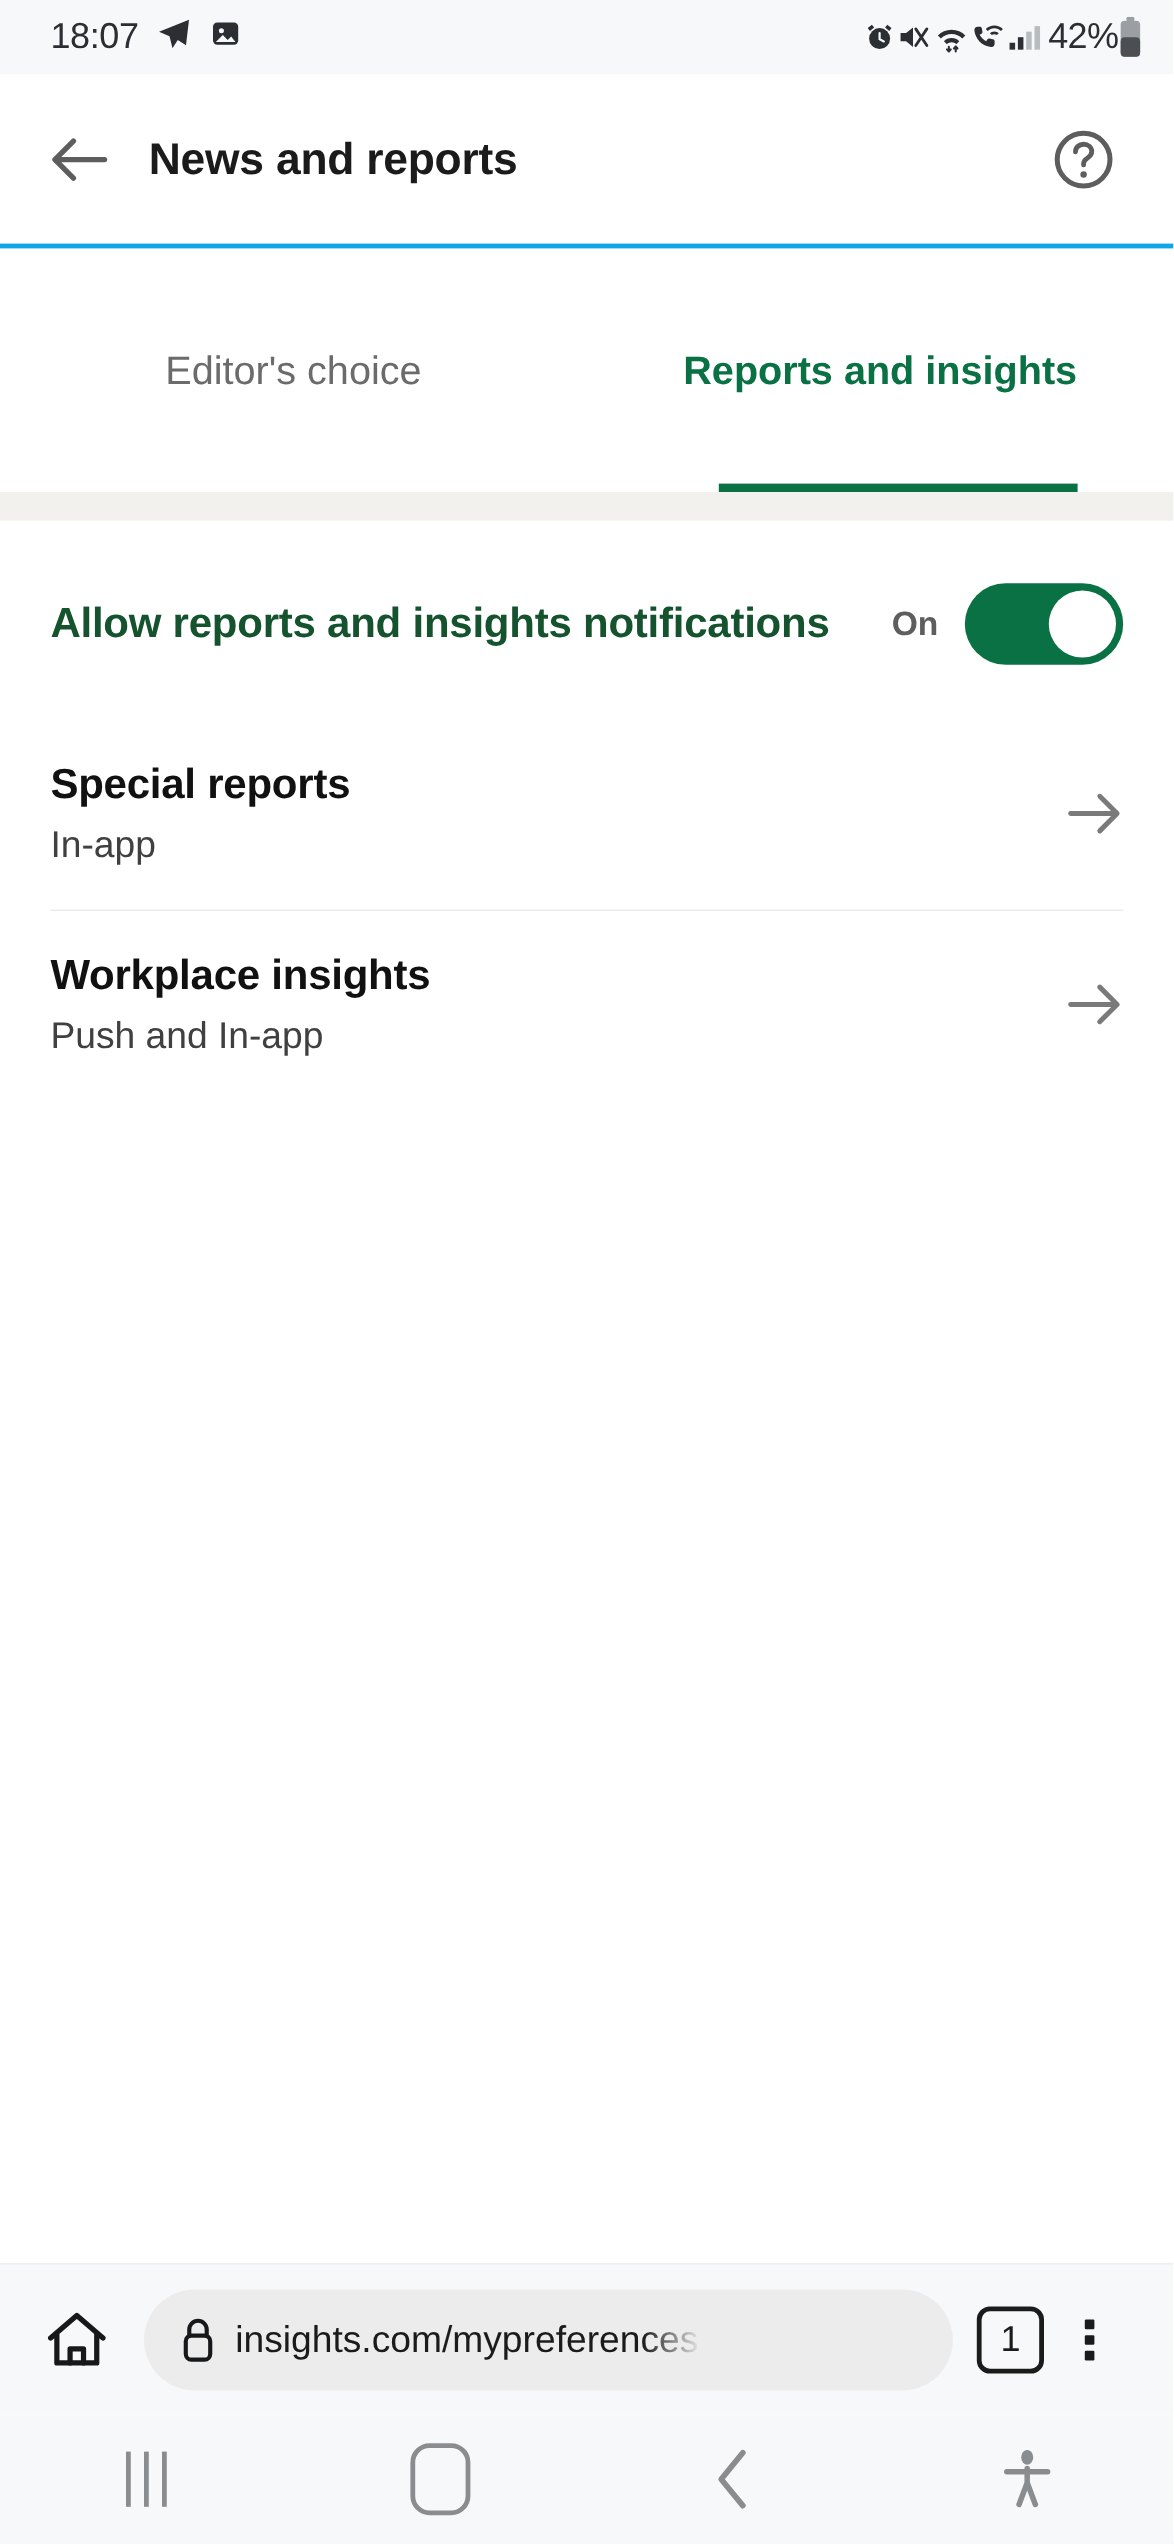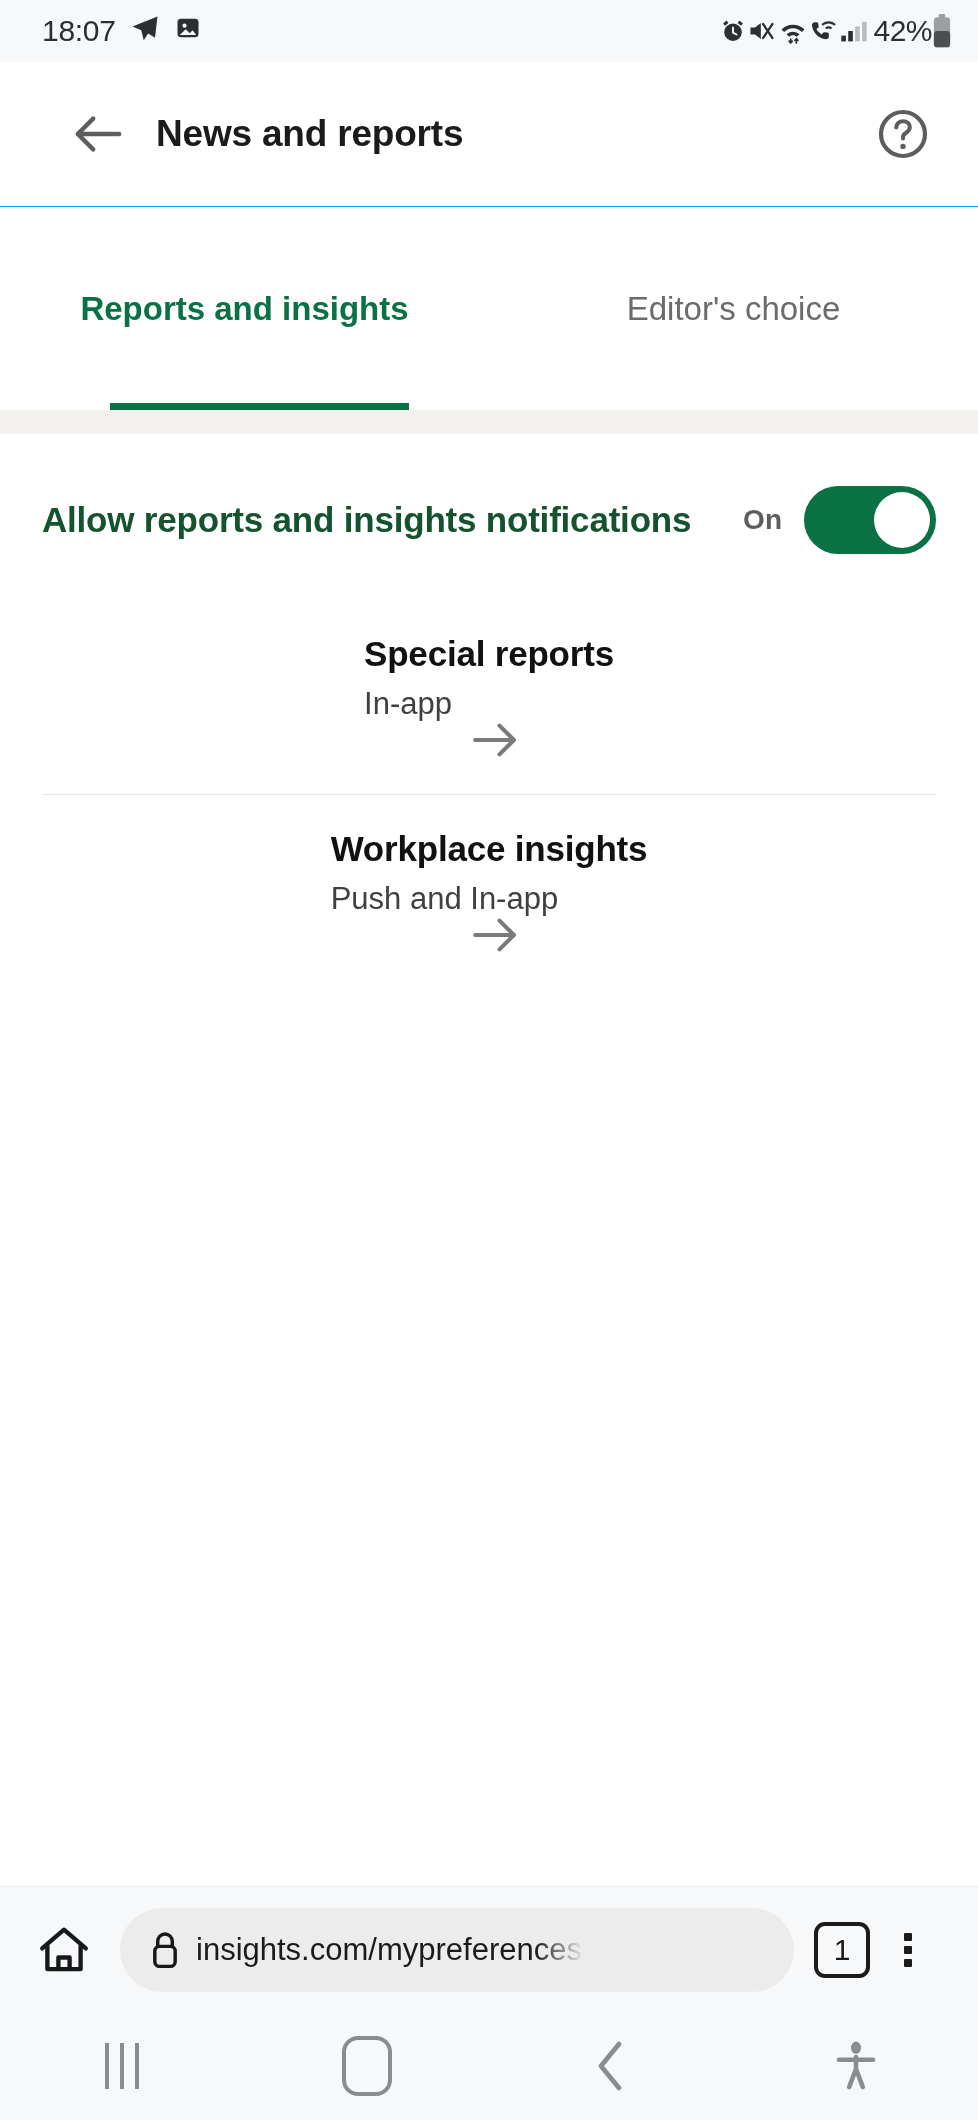--- a/index.html
+++ b/index.html
@@ -22,22 +22,21 @@
   .sb-clock { font-size:30px; color:#2b2f33; letter-spacing:-0.3px; }
   .sb-right { display:flex; align-items:center; }
   .sb-ico { display:flex; align-items:center; justify-content:center; }
   .sb-batt-txt { font-size:30px; color:#2b2f33; margin-left:4px; letter-spacing:-0.5px; }
 
   
   .appbar {
     position:absolute; top:62px; left:0; width:978px; height:145px;
     background:#ffffff;
     display:flex; align-items:center;
-    border-bottom:1px solid #0ea5e9;
-    padding-left:32px;
+    border-bottom:4px solid #0ea5e9;
   }
   .back-btn { width:72px; height:72px; margin-left:30px; display:flex; align-items:center; justify-content:center; }
   .app-title { font-size:37px; font-weight:bold; color:#1b1b1b; margin-left:22px; letter-spacing:-0.2px; }
   .help-btn { position:absolute; right:42px; width:66px; height:66px; display:flex; align-items:center; justify-content:center; }
 
   
   .tabs {
     position:absolute; top:208px; left:0; width:978px; height:202px;
     background:#ffffff; display:flex;
   }
@@ -66,21 +65,21 @@
   .toggle-state { font-size:28px; color:#5e5e5e;font-weight:bold; }
   .switch {
     width:132px; height:68px; border-radius:34px; background:#0a7145;
     position:relative; flex-shrink:0;
   }
   .switch .knob {
     position:absolute; top:6px; right:6px; width:56px; height:56px; border-radius:50%; background:#ffffff;
   }
 
   .row-link {
-    display:flex; align-items:center; padding:34px 42px 36px 42px; position:relative;flex-direction:column;
+    display:flex; align-items:center; padding:34px 42px 36px 42px; position:relative;
   }
   .row-link .rl-text { flex:1; }
   .rl-title { font-size:35px; font-weight:bold; color:#111111; letter-spacing:-0.2px; }
   .rl-sub { font-size:31px; color:#404040; margin-top:12px; }
   .rl-arrow { width:60px; display:flex; align-items:center; justify-content:flex-end; }
 
   .row-divider { height:1px; background:#e6e6e6; margin:0 42px; }
 
   
   .browserbar {
@@ -199,26 +198,26 @@
     <div class="help-btn">
       <svg width="52" height="52" viewBox="0 0 26 26">
         <circle cx="13" cy="13" r="11" stroke="#5d5d5d" stroke-width="2.1" fill="none"></circle>
         <path d="M9.6 9.8c0-1.9 1.5-3.2 3.4-3.2 1.9 0 3.4 1.2 3.4 3 0 1.6-1 2.2-2 2.9-.9.6-1.4 1.1-1.4 2.2v.5" stroke="#5d5d5d" stroke-width="2" fill="none" stroke-linecap="round"></path>
         <circle cx="13" cy="19.2" r="1.35" fill="#5d5d5d"></circle>
       </svg>
     </div>
   </div>
 
   <div class="tabs">
+    <div class="tab inactive">
+      <span class="tab-label">Editor's choice</span>
+    </div>
     <div class="tab active">
       <span class="tab-label">Reports and insights</span>
       <span class="tab-underline"></span>
-    </div>
-    <div class="tab inactive">
-      <span class="tab-label">Editor's choice</span>
     </div>
   </div>
 
   <div class="band"></div>
 
   <div class="content">
 
     <div class="row-toggle">
       <div class="txt">Allow reports and insights notifications</div>
       <div class="toggle-wrap">

